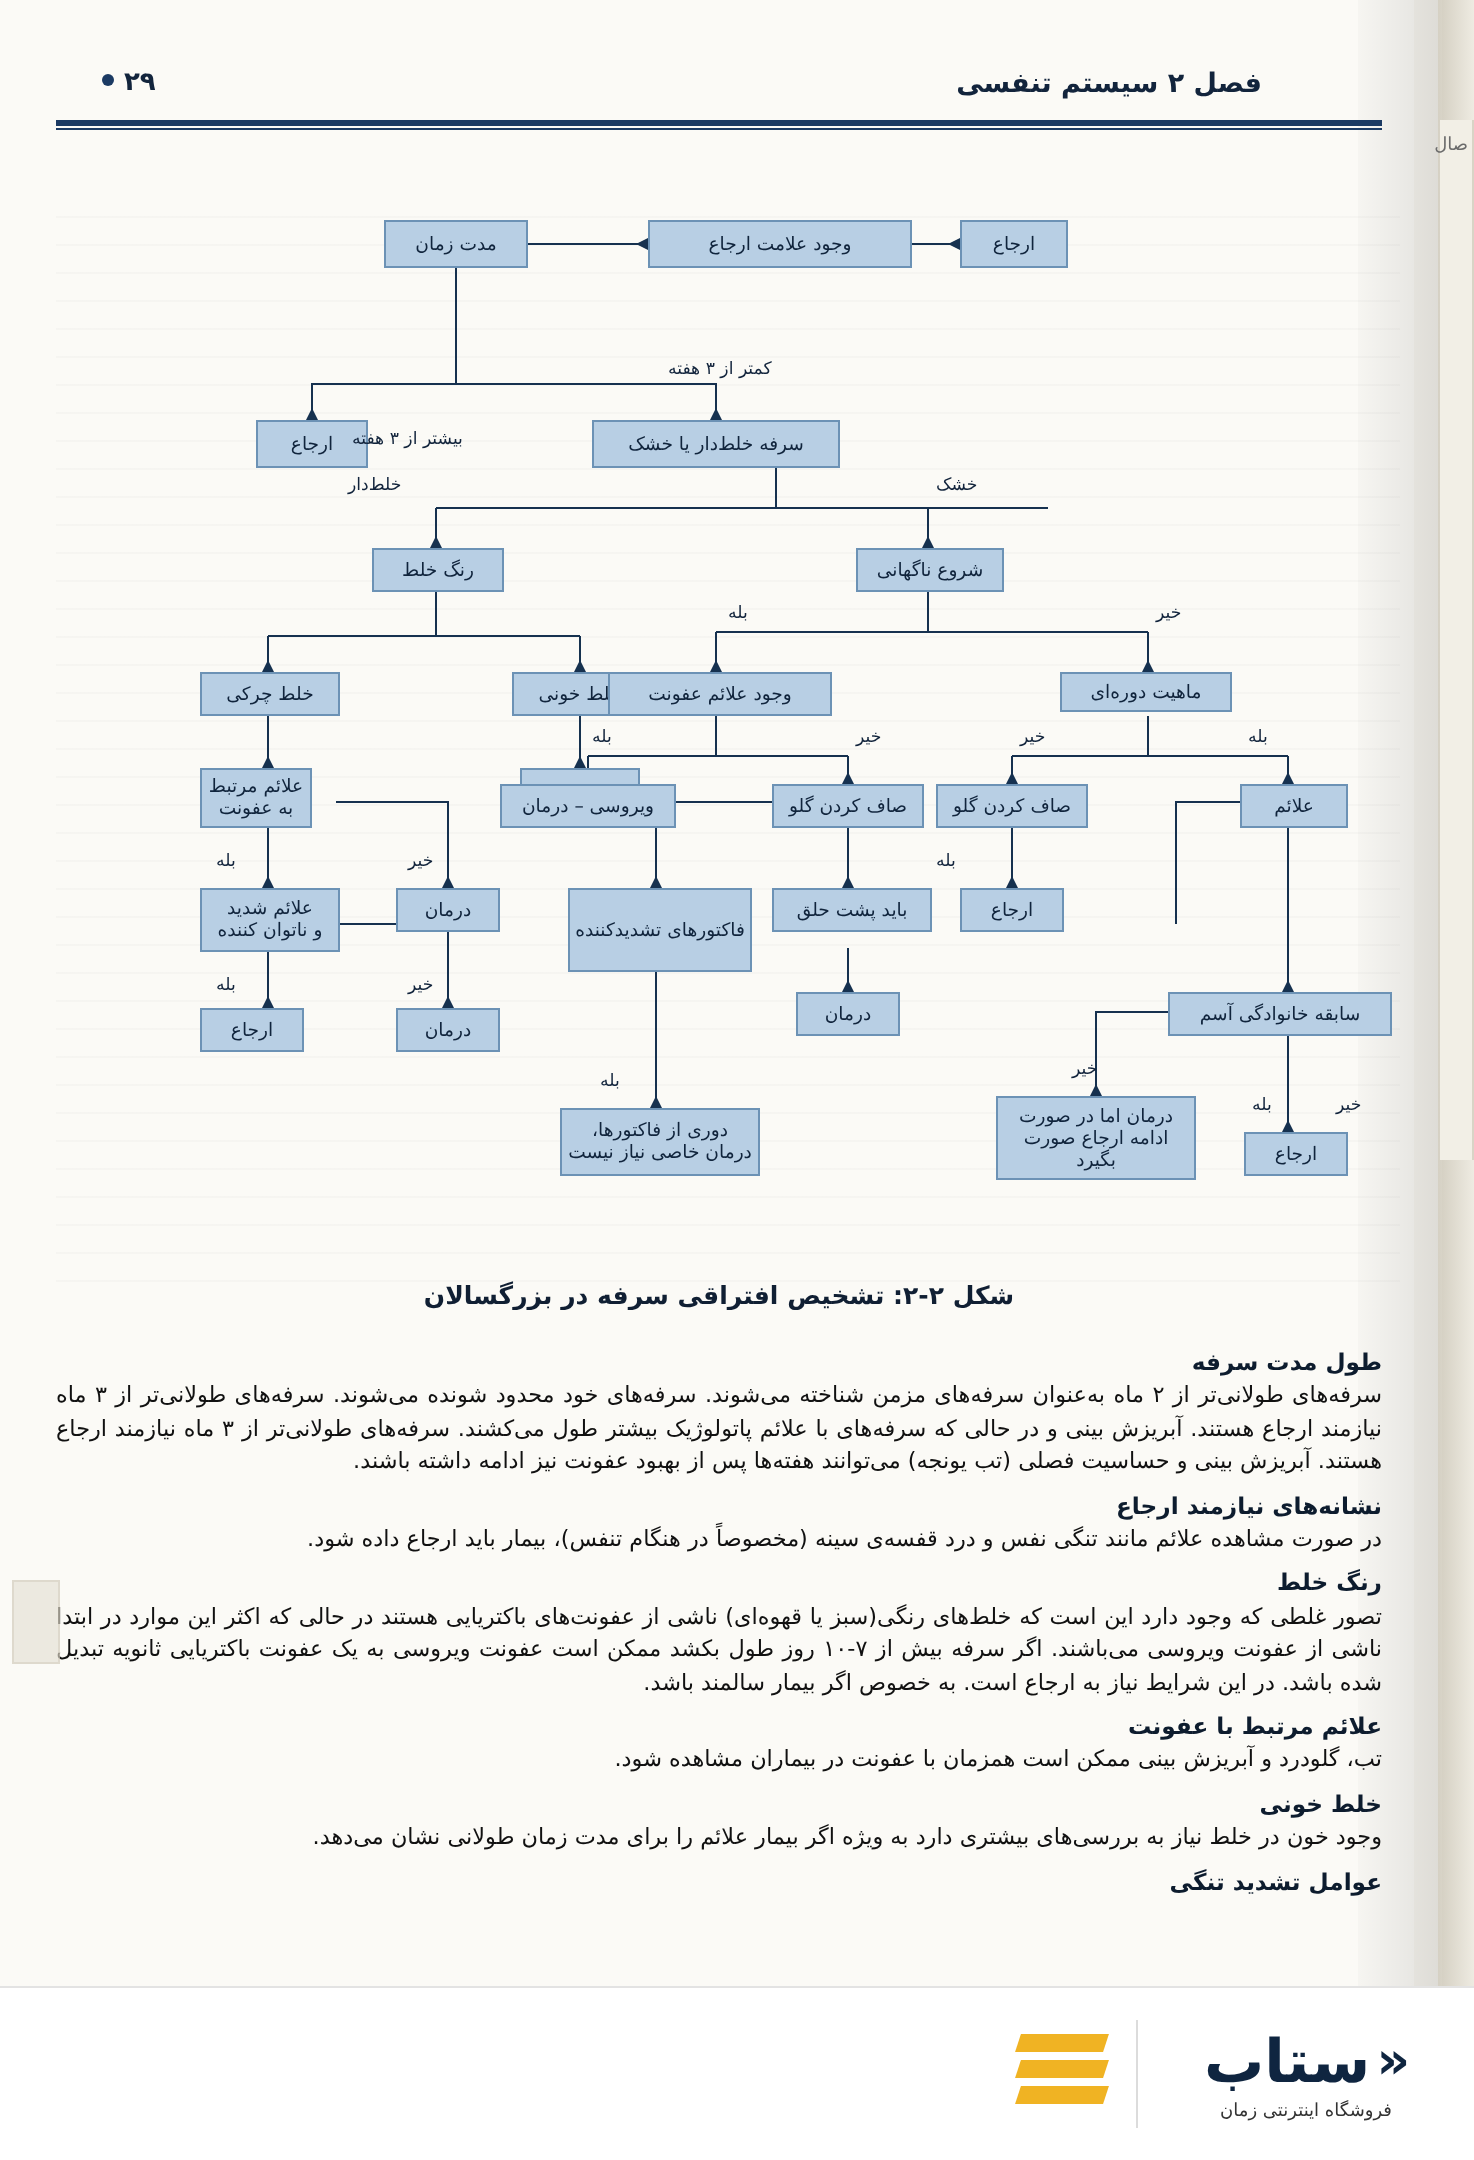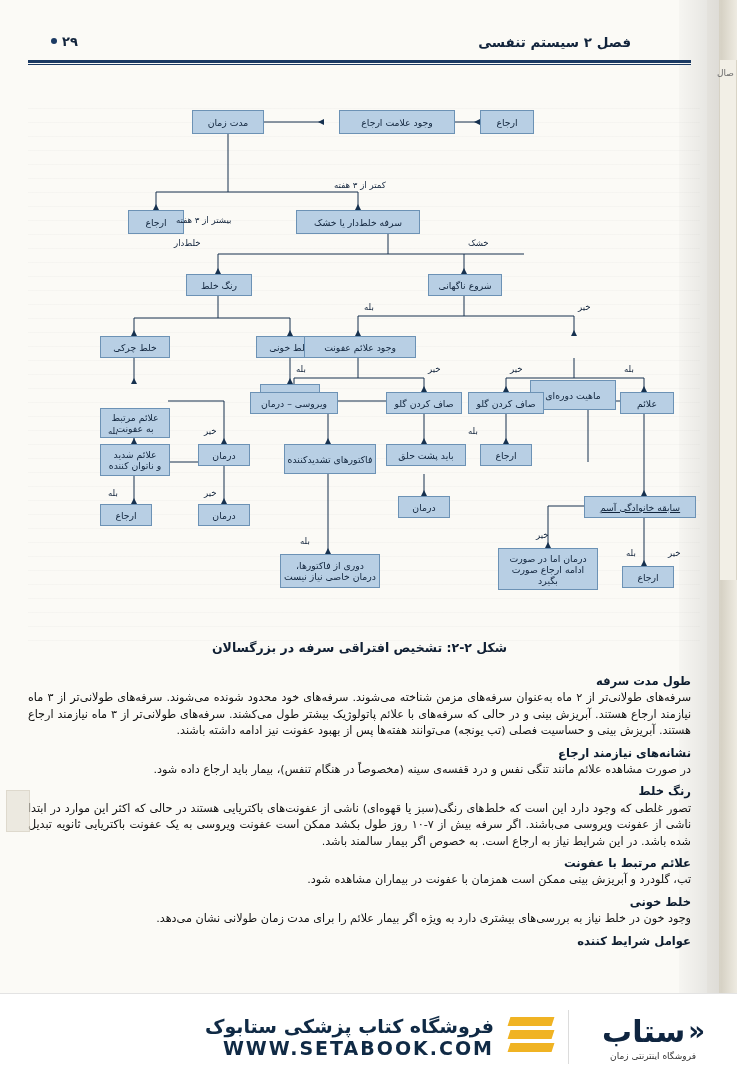--- a/index.html
+++ b/index.html
@@ -240,57 +240,57 @@
         <path d="M592,305 L560,305 L560,366"></path>
 
         <path d="M616,422 L616,470"></path>
           <path d="M616,464 l-3,6 h6 z" fill="#16314f" stroke="none"></path>
         <path d="M576,410 L520,410 L520,452"></path>
           <path d="M520,446 l-3,6 h6 z" fill="#16314f" stroke="none"></path>
       </g>
     </svg>
 
     <div class="node" style="left:164px;top:14px;width:72px;height:24px;">مدت زمان</div>
-    <div class="node" style="left:296px;top:14px;width:116px;height:24px;margin-left:15px;">وجود علامت ارجاع</div>
+    <div class="node" style="left:296px;top:14px;width:132px;height:24px;">وجود علامت ارجاع</div>
     <div class="node" style="left:452px;top:14px;width:54px;height:24px;">ارجاع</div>
 
     <div class="node" style="left:100px;top:114px;width:56px;height:24px;">ارجاع</div>
     <div class="node" style="left:268px;top:114px;width:124px;height:24px;">سرفه خلط‌دار یا خشک</div>
 
     <div class="node" style="left:158px;top:178px;width:66px;height:22px;">رنگ خلط</div>
     <div class="node" style="left:400px;top:178px;width:74px;height:22px;">شروع ناگهانی</div>
 
     <div class="node" style="left:72px;top:240px;width:70px;height:22px;">خلط چرکی</div>
     <div class="node" style="left:228px;top:240px;width:68px;height:22px;">خلط خونی</div>
     <div class="node" style="left:288px;top:240px;width:0px;height:0px;border:none;background:none;"></div>
 
     <div class="node" style="left:294px;top:240px;width:0;height:0;border:none;background:none;"></div>
     <div class="node" style="left:284px;top:240px;width:0;height:0;border:none;background:none;"></div>
 
     <div class="node" style="left:276px;top:240px;width:112px;height:22px;">وجود علائم عفونت</div>
-    <div class="node" style="left:502px;top:240px;width:86px;height:30px;margin-top:44px;">ماهیت دوره‌ای</div>
-
-    <div class="node" style="left:72px;top:288px;width:70px;height:30px;margin-top:24px;">علائم مرتبط
+    <div class="node" style="left:502px;top:240px;width:86px;height:20px;">ماهیت دوره‌ای</div>
+
+    <div class="node" style="left:72px;top:288px;width:56px;height:30px;">علائم مرتبط
 به عفونت</div>
     <div class="node" style="left:232px;top:288px;width:60px;height:30px;">ارجاع</div>
 
     <div class="node" style="left:222px;top:296px;width:88px;height:22px;">ویروسی – درمان</div>
     <div class="node" style="left:358px;top:296px;width:76px;height:22px;">صاف کردن گلو</div>
     <div class="node" style="left:440px;top:296px;width:76px;height:22px;">صاف کردن گلو</div>
     <div class="node" style="left:592px;top:296px;width:54px;height:22px;">علائم</div>
 
     <div class="node" style="left:72px;top:348px;width:70px;height:32px;">علائم شدید
 و ناتوان کننده</div>
     <div class="node" style="left:170px;top:348px;width:52px;height:22px;">درمان</div>
 
-    <div class="node" style="left:256px;top:348px;width:92px;height:30px;">فاکتورهای تشدیدکننده</div>
+    <div class="node" style="left:256px;top:348px;width:92px;height:42px;">فاکتورهای تشدیدکننده</div>
     <div class="node" style="left:358px;top:348px;width:80px;height:22px;">باید پشت حلق</div>
     <div class="node" style="left:452px;top:348px;width:52px;height:22px;">ارجاع</div>
 
-    <div class="node" style="left:556px;top:400px;width:112px;height:22px;text-decoration:underline;">سابقه خانوادگی آسم</div>
+    <div class="node" style="left:556px;top:400px;width:112px;height:22px;">سابقه خانوادگی آسم</div>
 
     <div class="node" style="left:72px;top:408px;width:52px;height:22px;">ارجاع</div>
     <div class="node" style="left:170px;top:408px;width:52px;height:22px;">درمان</div>
     <div class="node" style="left:370px;top:400px;width:52px;height:22px;">درمان</div>
 
     <div class="node" style="left:470px;top:452px;width:100px;height:42px;">درمان اما در صورت
 ادامه ارجاع صورت
 بگیرد</div>
     <div class="node" style="left:252px;top:458px;width:100px;height:34px;">دوری از فاکتورها،
 درمان خاصی نیاز نیست</div>
@@ -328,21 +328,21 @@
     <h4>طول مدت سرفه</h4>
     <p>سرفه‌های طولانی‌تر از ۲ ماه به‌عنوان سرفه‌های مزمن شناخته می‌شوند. سرفه‌های خود محدود شونده می‌شوند. سرفه‌های طولانی‌تر از ۳ ماه نیازمند ارجاع هستند. آبریزش بینی و در حالی که سرفه‌های با علائم پاتولوژیک بیشتر طول می‌کشند. سرفه‌های طولانی‌تر از ۳ ماه نیازمند ارجاع هستند. آبریزش بینی و حساسیت فصلی (تب‌ یونجه) می‌توانند هفته‌ها پس از بهبود عفونت نیز ادامه داشته باشند.</p>
     <h4>نشانه‌های نیازمند ارجاع</h4>
     <p>در صورت مشاهده علائم مانند تنگی نفس و درد قفسه‌ی سینه (مخصوصاً در هنگام تنفس)، بیمار باید ارجاع داده شود.</p>
     <h4>رنگ خلط</h4>
     <p>تصور غلطی که وجود دارد این است که خلط‌های رنگی(سبز یا قهوه‌ای) ناشی از عفونت‌های باکتریایی هستند در حالی که اکثر این موارد در ابتدا ناشی از عفونت ویروسی می‌باشند. اگر سرفه بیش از ۷-۱۰ روز طول بکشد ممکن است عفونت ویروسی به یک عفونت باکتریایی ثانویه تبدیل شده باشد. در این شرایط نیاز به ارجاع است. به خصوص اگر بیمار سالمند باشد.</p>
     <h4>علائم مرتبط با عفونت</h4>
     <p>تب، گلودرد و آبریزش بینی ممکن است همزمان با عفونت در بیماران مشاهده شود.</p>
     <h4>خلط خونی</h4>
     <p>وجود خون در خلط نیاز به بررسی‌های بیشتری دارد به ویژه اگر بیمار علائم را برای مدت زمان طولانی نشان می‌دهد.</p>
-    <h4>عوامل شرایط کننده</h4>
+    <h4>عوامل تشدید تنگی</h4>
   </div>
 
   <div class="marginnote"></div>
 </div>
 
 <div class="footer">
   <div class="logo">
     <div class="logo-main">
       <span class="chev">«</span>
       <span>ستاب</span>
@@ -350,17 +350,13 @@
     <div class="logo-sub">فروشگاه اینترنتی زمان</div>
   </div>
   <div class="divider"></div>
   <div class="mark">
     <div class="mark-shape">
         <i></i>
         <i></i>
         <i></i>
       </div>
   </div>
-  <div class="txt">
-    <div class="shop-name">فروشگاه کتاب پزشکی ستابوک</div>
-    <div class="shop-url">WWW.SETABOOK.COM</div>
-  </div>
 </div>
 
 </body></html>

